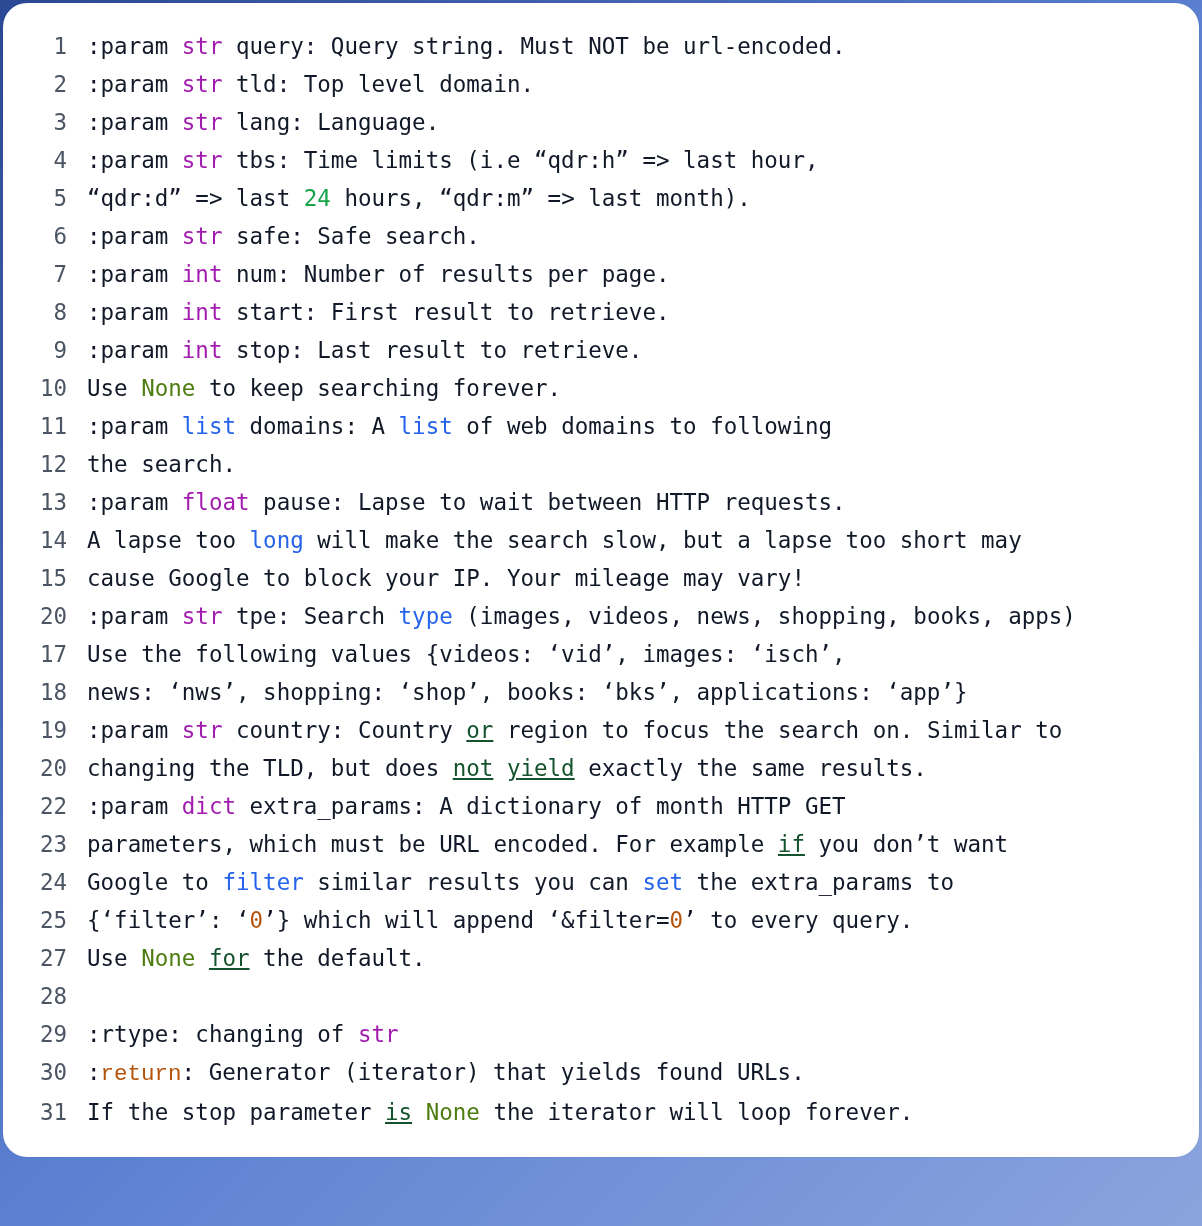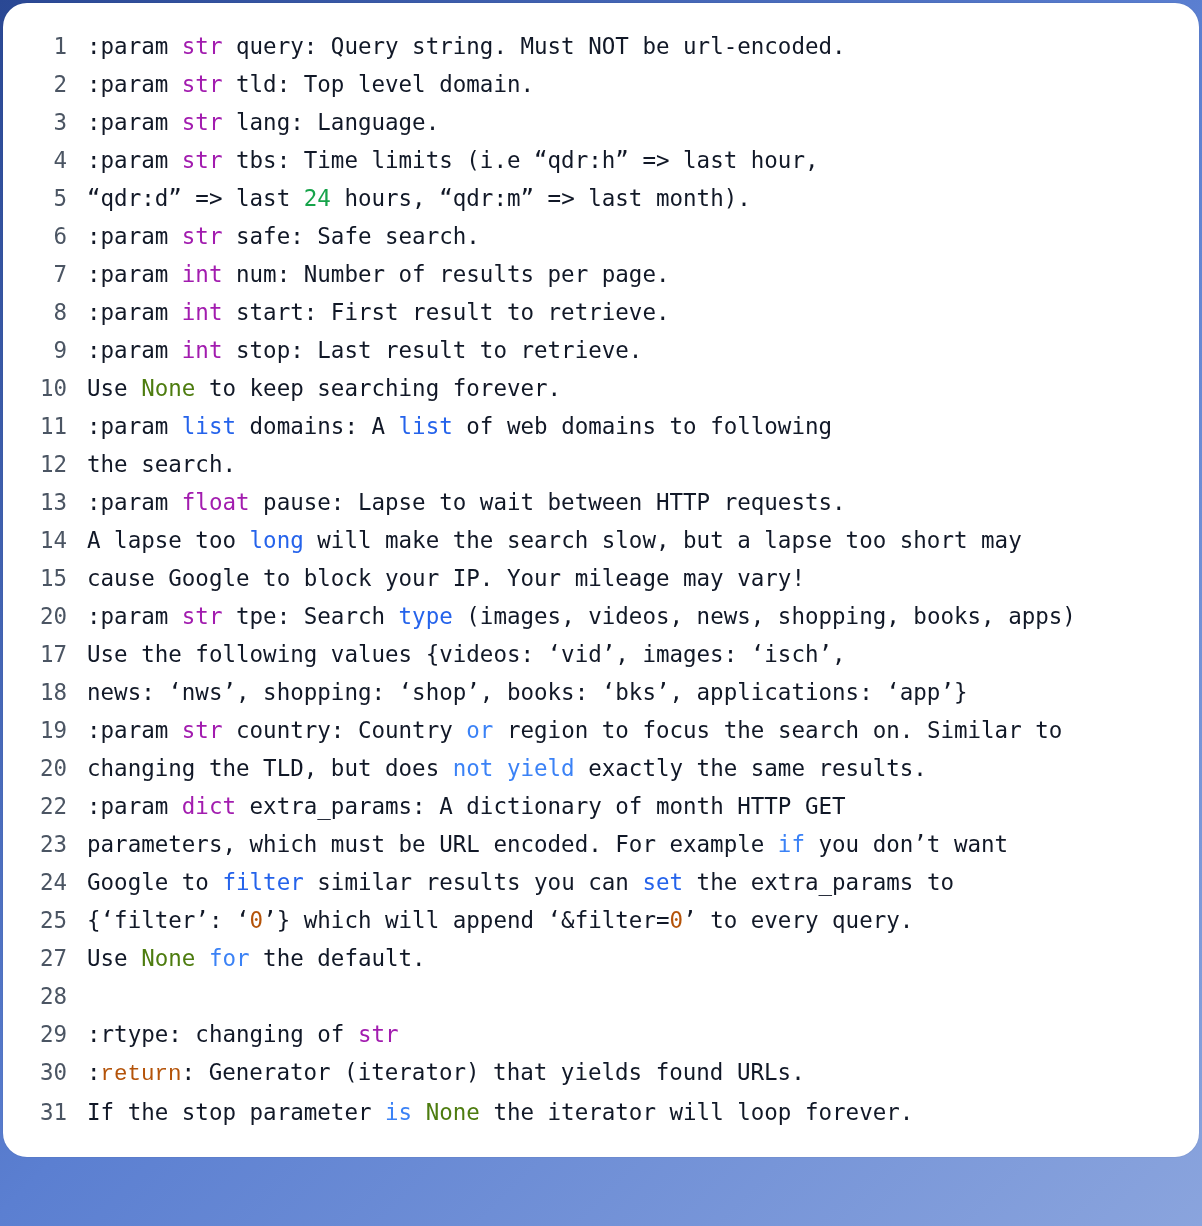--- a/index.html
+++ b/index.html
@@ -39,21 +39,21 @@
     user-select: none;
   }
   .code {
     flex: 1 1 auto;
     color: #111827;
   }
   
   .tk-kw   { color: #a21caf; }      
   .tk-num  { color: #16a34a; }      
   .tk-none { color: #4d7c0f; }      
-  .tk-op   { color: #3b82f6; }      
+  .tk-op   { color: #14532d; text-decoration: underline; }      
   .tk-builtin { color: #2563eb; }   
   .tk-ret  { color: #b45309; font-family: Liberation Mono, monospace; }      
   .tk-lit0 { color: #b45309; }      
 </style>
 </head>
 <body>
 
 <div class="card">
   <div class="code-block" id="code-block">
       <div class="line"><span class="gutter">1</span><span class="code"><span>:param </span><span class="tk-kw">str</span><span> query: Query string. Must NOT be url-encoded.</span></span></div>

